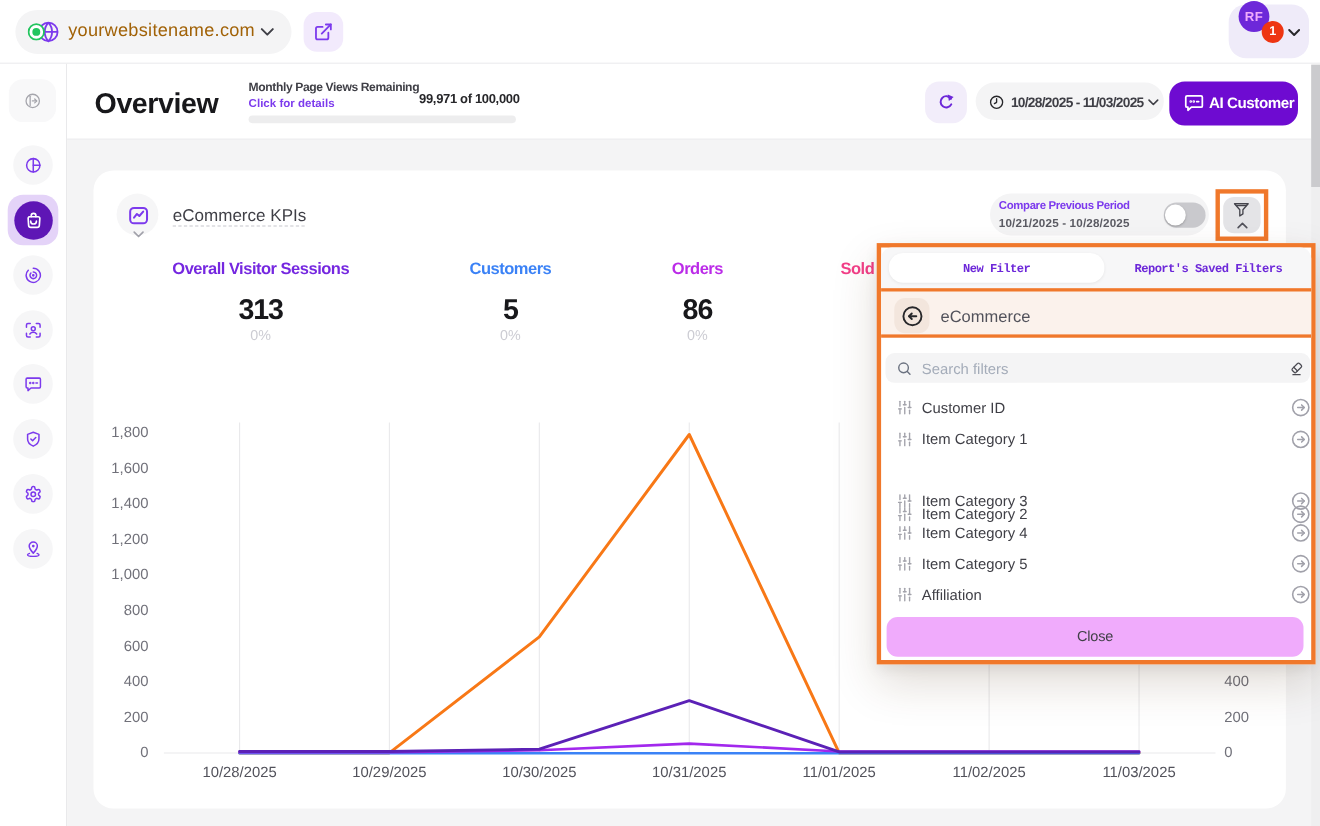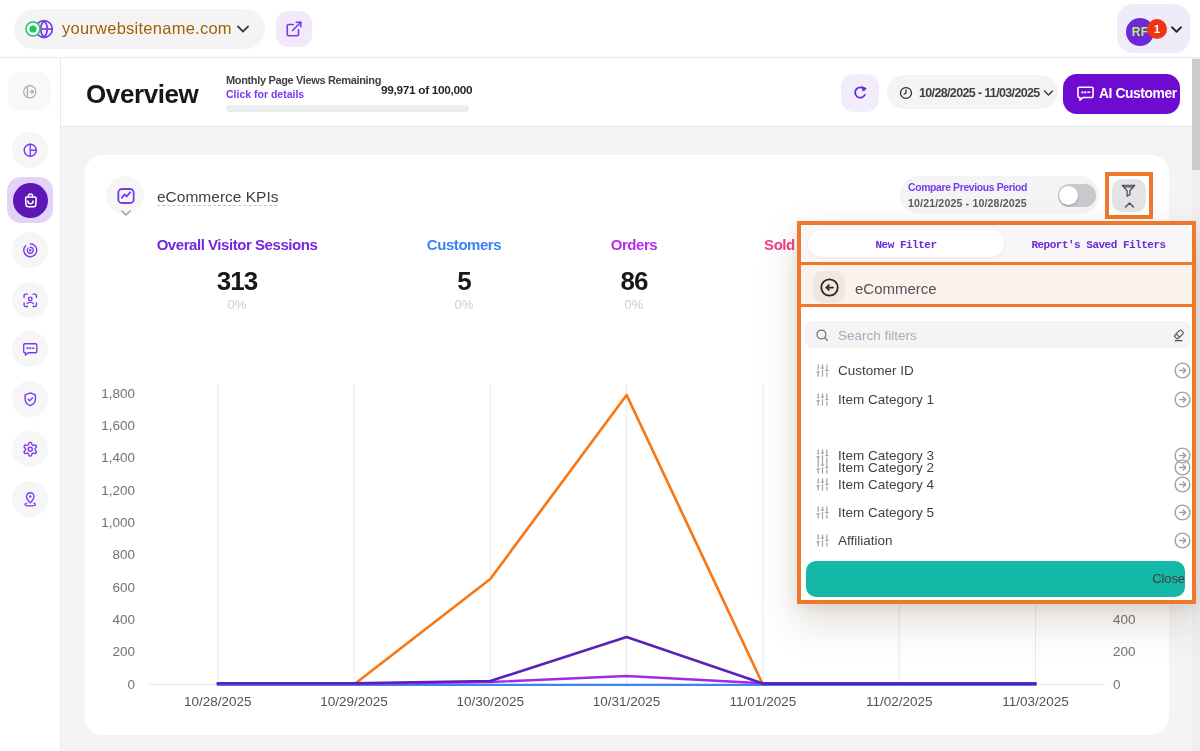--- a/index.html
+++ b/index.html
@@ -7,21 +7,21 @@
   font-family:"Liberation Sans", sans-serif; position:relative; }
 .abs { position:absolute; }
 svg { display:block; }
 
 
 #topbar { left:0; top:0; width:1200px; height:58px; background:#fff; border-bottom:1px solid #E9E9EB; }
 #sitepill { left:14px; top:9px; width:251px; height:40px; border-radius:20px; background:#F4F4F5; }
 #sitename { left:62px; top:19px; font-size:16.5px; color:#a16207; font-weight:500; letter-spacing:0.25px;}
 #extbtn { left:276px; top:11px; width:36px; height:36px; border-radius:12px; background:#F2EAFC; }
 #avpill { left:1117px; top:4px; width:73px; height:49px; border-radius:16px; background:#EFEBF9; }
-#avcirc { left:1126px; top:18px; width:28px; height:28px; border-radius:50%; background:#6D28D9; color:#bef264; font-size:12px; font-weight:bold; text-align:center; line-height:28px; letter-spacing:0.3px;}
+#avcirc { left:1126px; top:1px; width:28px; height:28px; border-radius:50%; background:#6D28D9; color:#f0abfc; font-size:12px; font-weight:bold; text-align:center; line-height:28px; letter-spacing:0.3px;}
 #avbadge { left:1147px; top:19px; width:20px; height:20px; border-radius:50%; background:#EE3512; color:#fff; font-size:11.5px; font-weight:bold; text-align:center; line-height:20px; z-index:2;}
 
 
 #sidebar { left:0; top:58px; width:61px; height:693px; background:#fff; border-right:1px solid #E9E9EB; }
 .sic { position:absolute; left:12px; width:36px; height:36px; border-radius:50%; background:#F6F6F7; display:flex; align-items:center; justify-content:center; }
 #collapse { position:absolute; left:8px; top:72px; width:43px; height:39px; border-radius:13px; background:#F8F8F9; display:flex; align-items:center; justify-content:center;}
 #activewrap { position:absolute; left:7px; top:177px; width:46px; height:46px; border-radius:14px; background:#E4D3F8; display:flex; align-items:center; justify-content:center;}
 #activecirc { width:35px; height:35px; border-radius:50%; background:#5E16B5; display:flex; align-items:center; justify-content:center;}
 
 
@@ -64,21 +64,21 @@
 .tabtext { position:absolute; top:13.5px; font-size:11px; font-weight:bold; color:#6D28D9; text-align:center; letter-spacing:-0.5px;font-family:Liberation Mono, monospace; }
 #ecrow { position:absolute; left:0; top:37px; width:391px; height:45px; background:#FBF2EC; border-top:3px solid #F0782B; border-bottom:3px solid #F0782B; }
 #ecicon { position:absolute; left:12px; top:6px; width:32px; height:32px; border-radius:10px; background:#F3E6DD; display:flex; align-items:center; justify-content:center;}
 #ectext { position:absolute; left:54px; top:15px; font-size:15px; color:#52525B; }
 #searchbox { position:absolute; left:4px; top:96px; width:386px; height:27px; border-radius:8px; background:#F4F4F5; }
 #searchph { position:absolute; left:37px; top:103px; font-size:13.5px; color:#A4ACB9; }
 .frow { position:absolute; left:10px; width:371px; height:28px; }
 .frowlabel { position:absolute; left:27px; top:7px; font-size:13.5px; color:#3F3F46; }
 .fsl { position:absolute; left:4px; top:7px; }
 .far { position:absolute; left:362px; top:5px; }
-#closebar { position:absolute; left:5px; top:336px; width:379px; height:36px; border-radius:10px; background:#14b8a6; text-align:right; }
+#closebar { position:absolute; left:5px; top:336px; width:379px; height:36px; border-radius:10px; background:#f0abfc; text-align:center; }
 #closetext { font-size:13.2px; color:#3F3F46; line-height:36px; letter-spacing:-0.2px; }
 
 
 #sbtrack { left:1192px; top:58px; width:8px; height:693px; background:#EFEFF0; z-index:3;}
 #sbthumb { left:1192px; top:59px; width:8px; height:111px; background:#CBCBCE; z-index:3;}
 </style>
 </head>
 <body>
 
 <div class="abs" id="contentbg"></div>

